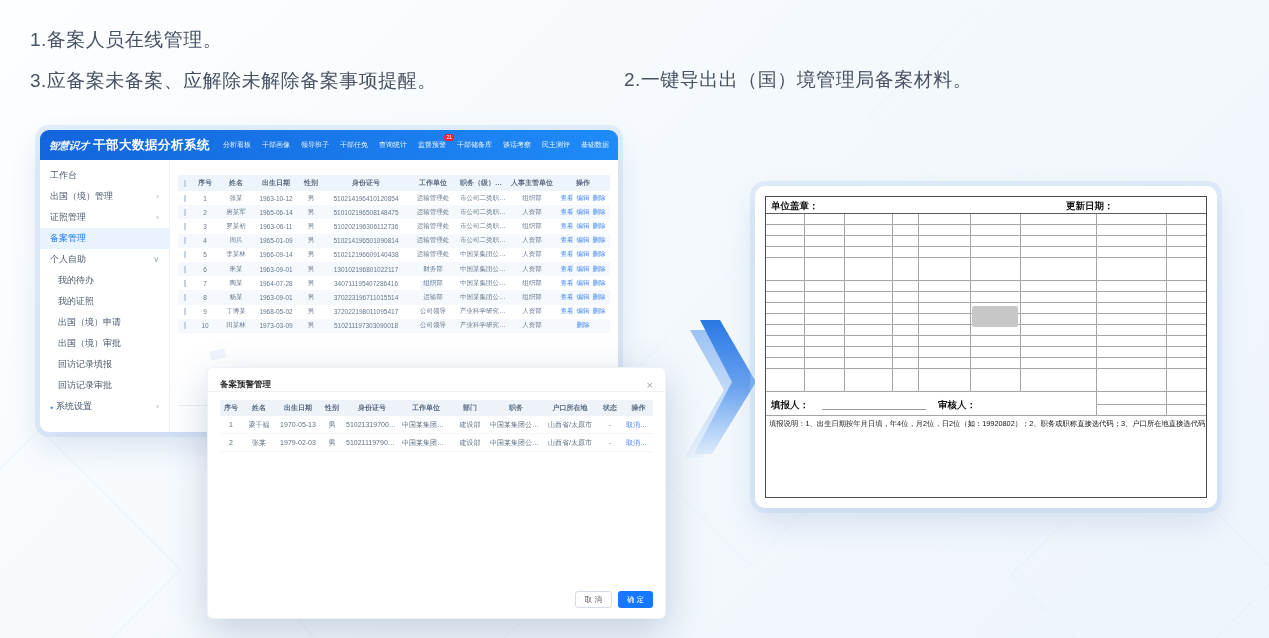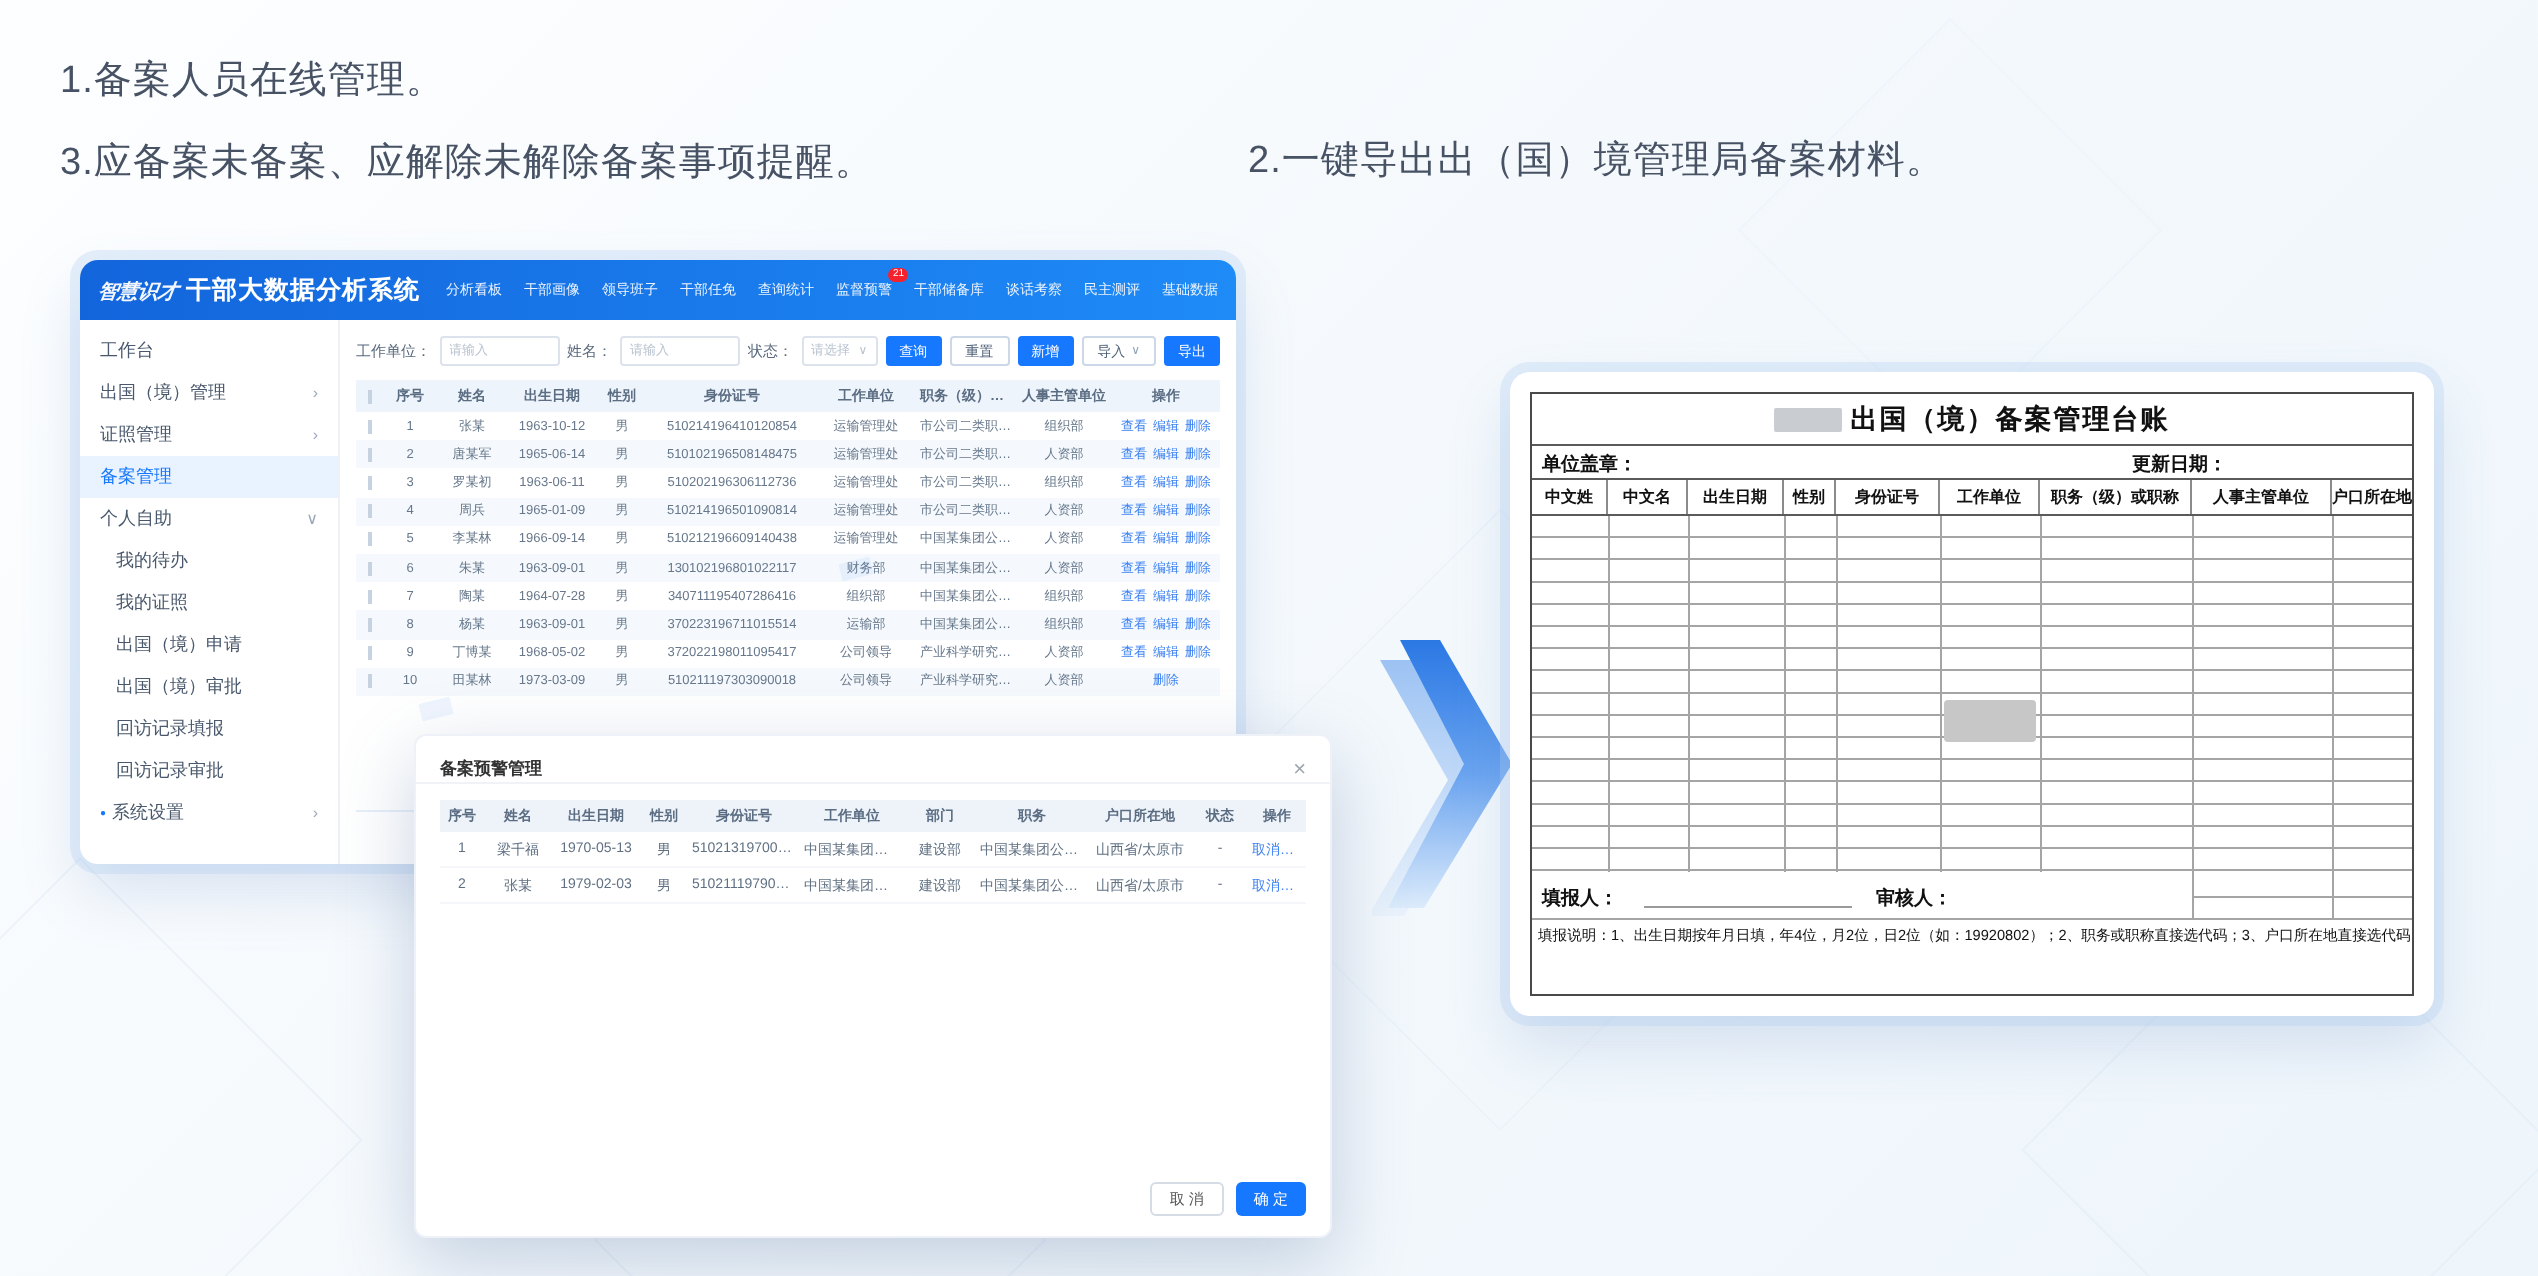--- a/index.html
+++ b/index.html
@@ -280,41 +280,20 @@
         </div>
 
         <div class="side-item">
           <span class="side-dot">●</span>
           <span>系统设置</span>
           <span class="side-chev">›</span>
         </div>
       </div>
 
     <div class="content">
-      <div class="filter-row">
-        <span class="flt-label">工作单位：</span>
-        <input class="flt-input" placeholder="请输入" style="">
-        <span class="flt-label">姓名：</span>
-        <input class="flt-input" placeholder="请输入" style="">
-        <span class="flt-label">状态：</span>
-        <div class="flt-select">
-          <span>请选择</span>
-          <span class="sel-caret">∨</span>
-        </div>
-        <span class="btn primary">查询</span>
-        <span class="btn plain">重置</span>
-        <div class="rt-btns">
-          <span class="btn primary">新增</span>
-          <span class="btn plain">
-            <span>导入</span>
-              <span class="imp-caret">∨</span>
-          </span>
-          <span class="btn primary">导出</span>
-        </div>
-      </div>
 
       <div class="grid-table">
         <div class="g-row g-head">
           <div class="g-cell"><span class="cbx"></span></div>
 
         <div class="g-cell">序号</div>
             <div class="g-cell">姓名</div>
             <div class="g-cell">出生日期</div>
             <div class="g-cell">性别</div>
             <div class="g-cell">身份证号</div>
@@ -571,40 +550,24 @@
       <stop offset="0" stop-color="#8db9f2"></stop>
       <stop offset="1" stop-color="#e9f2fc"></stop>
     </linearGradient>
   </defs>
   <polygon points="4,10 22,10 58,70 16,138 -2,138 38,70" fill="url(#ag2)" opacity="0.85"></polygon>
   <polygon points="14,0 34,0 70,62 26,134 8,134 46,62" fill="url(#ag)"></polygon>
 </svg>
 
 <div class="doc-card">
   <div class="doc-table">
-    <div class="doc-title-row">
-      <span class="doc-blur"></span>
-      <span class="doc-title">出国（境）备案管理台账</span>
-    </div>
     <div class="doc-stamp-row">
       <span class="doc-stamp">单位盖章：</span>
       <span class="doc-update">更新日期：</span>
     </div>
-    <div class="doc-head-row">
-
-    <div class="doc-hcell">中文姓</div>
-        <div class="doc-hcell">中文名</div>
-        <div class="doc-hcell">出生日期</div>
-        <div class="doc-hcell">性别</div>
-        <div class="doc-hcell">身份证号</div>
-        <div class="doc-hcell">工作单位</div>
-        <div class="doc-hcell">职务（级）或职称</div>
-        <div class="doc-hcell">人事主管单位</div>
-        <div class="doc-hcell">户口所在地</div>
-      </div>
     <div class="doc-grid">
       <i class="vline v1"></i>
         <i class="vline v2"></i>
         <i class="vline v3"></i>
         <i class="vline v4"></i>
       <i class="vline v5"></i>
         <i class="vline v6"></i>
         <i class="vline v7"></i>
         <i class="vline v8"></i>
       <span class="doc-redact"></span>

